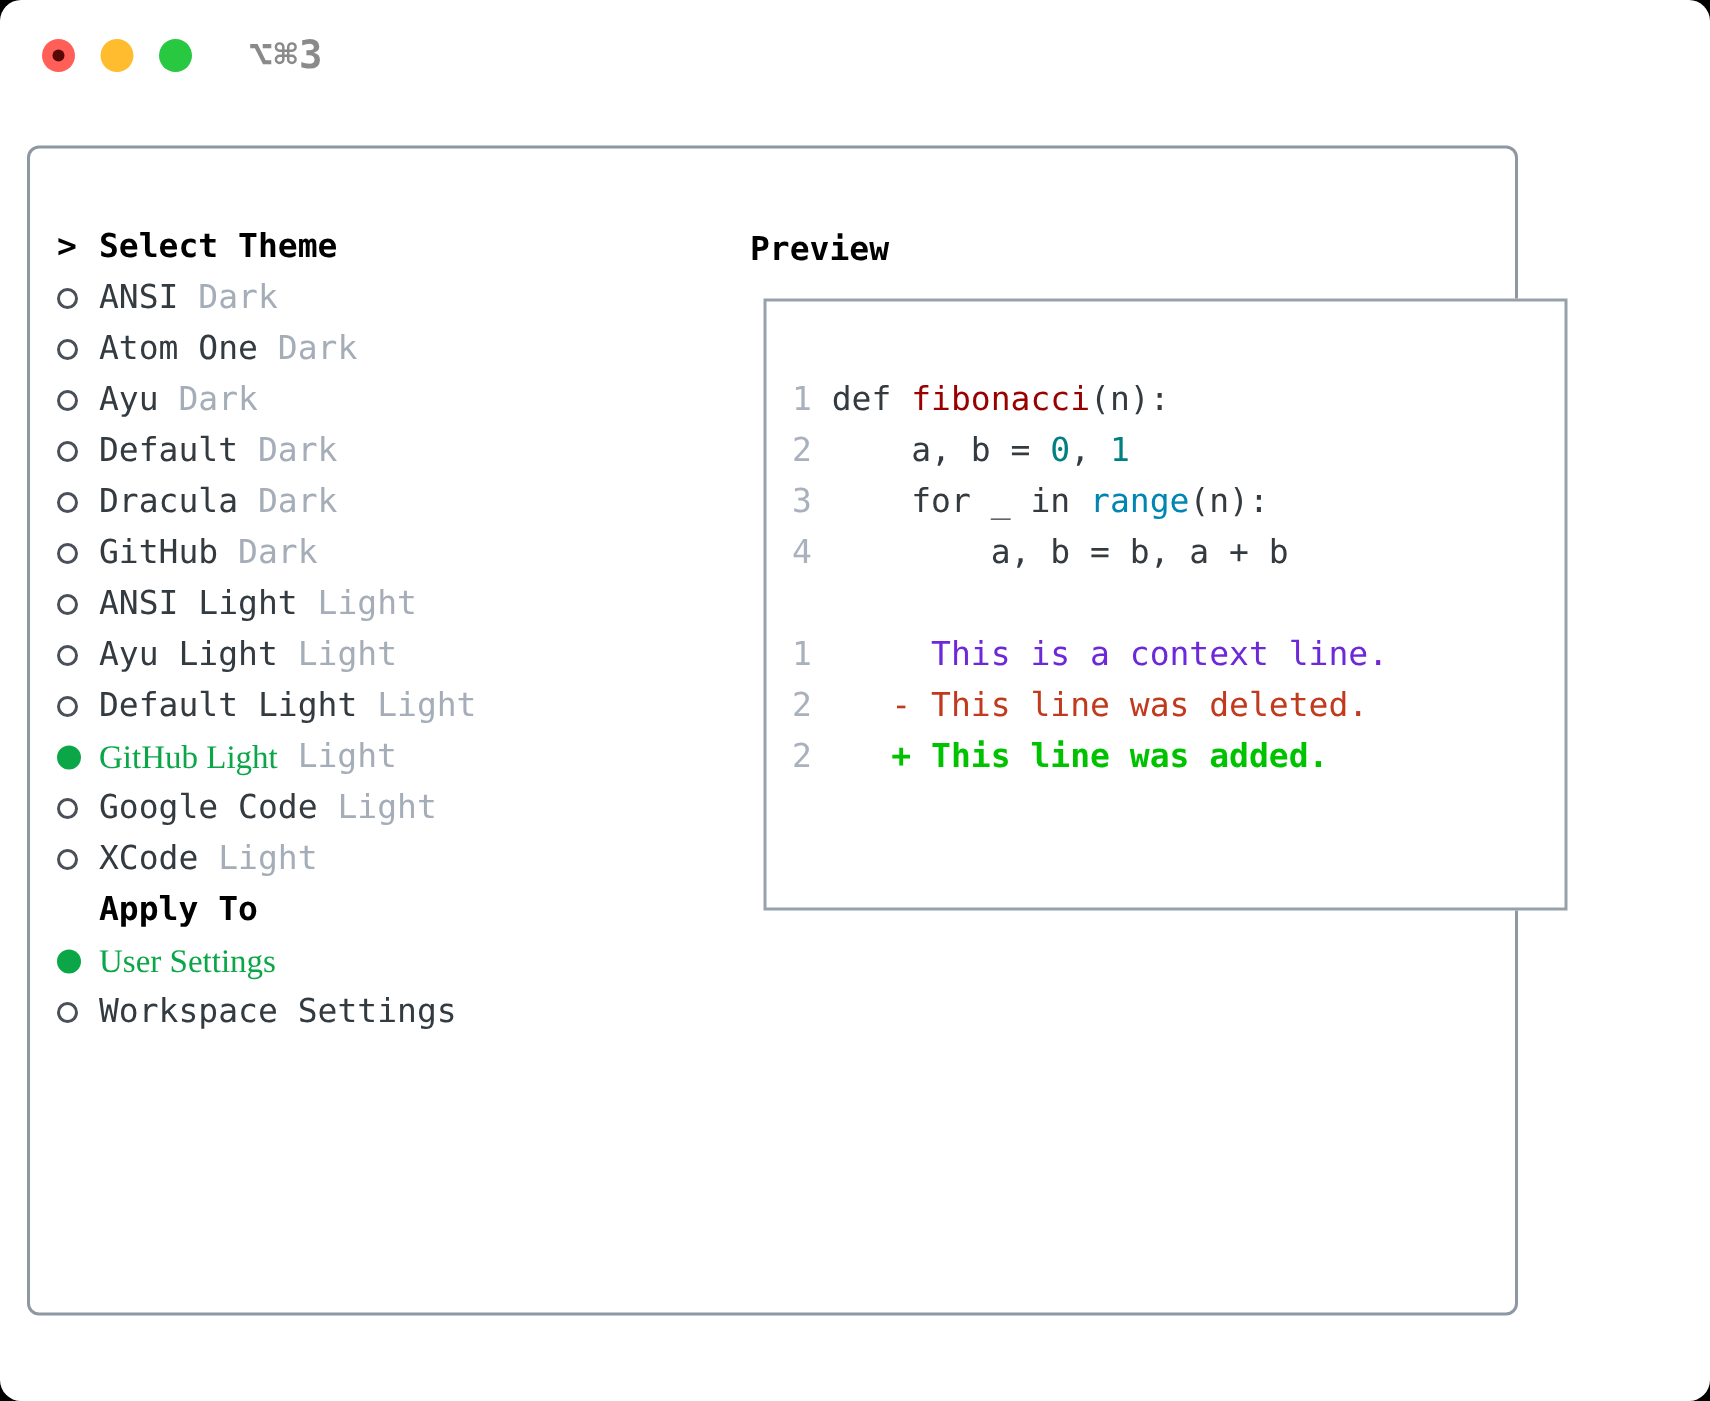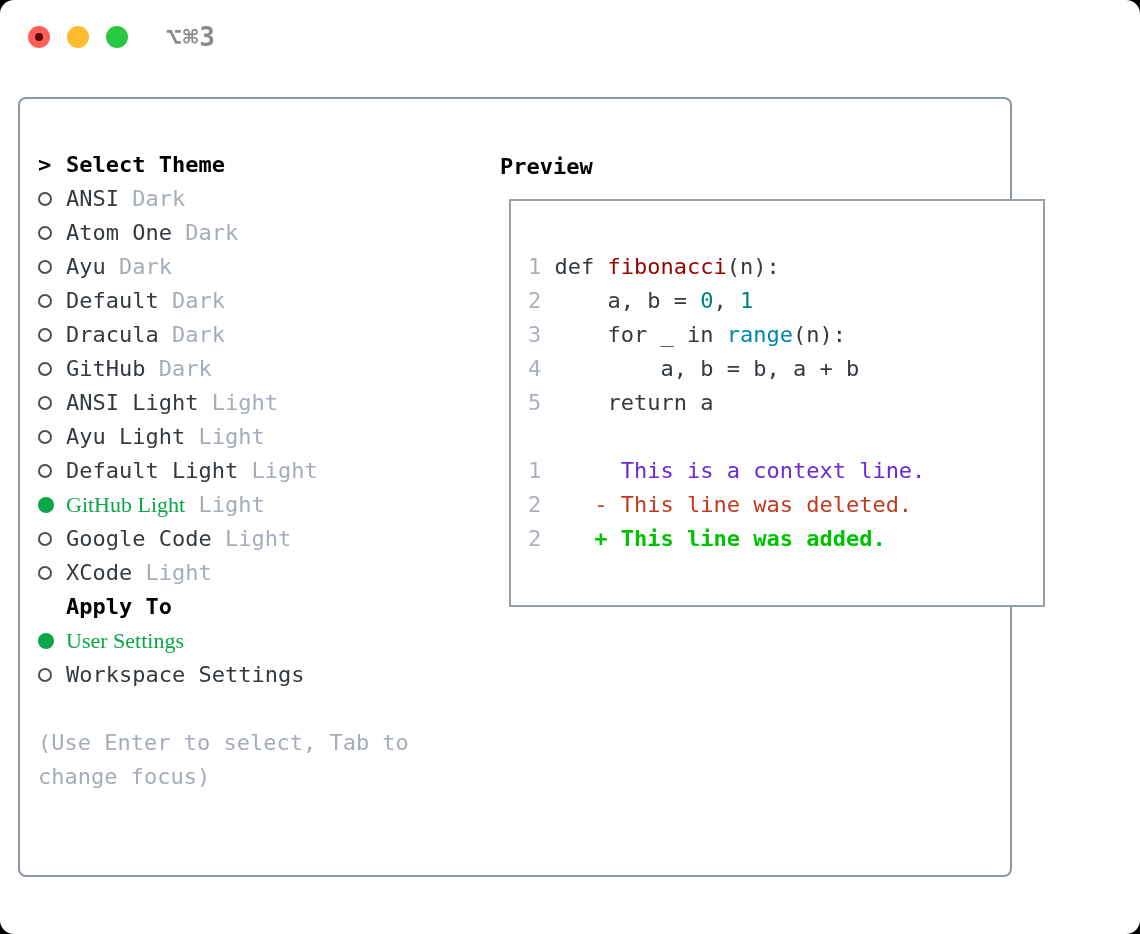--- a/index.html
+++ b/index.html
@@ -116,30 +116,28 @@
       <div class="apply">
         <div class="row hdr-row">
           <span class="hdr" style="font-weight:600">Apply To</span>
         </div>
         <div id="apply-opts">
             <div class="row opt selected"><span class="bullet-col"><span class="dot"></span></span><span class="item-label">User Settings</span></div>
             <div class="row opt"><span class="bullet-col"><span class="ring"></span></span><span class="item-label">Workspace Settings</span></div>
           </div>
       </div>
 
-      <div class="hint">(Use Enter to select, Tab to change focus)</div>
     </div>
 
     <div class="preview-title">Preview</div>
     <div class="preview-box" id="preview-box">
         <div class="codeline"><span class="gutter">1 </span><span class="seg-code">def </span><span class="seg-function">fibonacci</span><span class="seg-code">(n):</span></div>
         <div class="codeline"><span class="gutter">2 </span><span class="seg-code">    a, b = </span><span class="seg-number">0</span><span class="seg-code">, </span><span class="seg-number">1</span></div>
         <div class="codeline"><span class="gutter">3 </span><span class="seg-code">    for _ in </span><span class="seg-builtin">range</span><span class="seg-code">(n):</span></div>
         <div class="codeline"><span class="gutter">4 </span><span class="seg-code">        a, b = b, a + b</span></div>
-        <div class="codeline"><span class="gutter">5 </span><span class="seg-code">    return a</span></div>
         <div class="codeline"><span class="gutter">  </span></div>
         <div class="codeline"><span class="gutter">1 </span><span class="seg-context">     This is a context line.</span></div>
         <div class="codeline"><span class="gutter">2 </span><span class="seg-deleted">   - This line was deleted.</span></div>
         <div class="codeline"><span class="gutter">2 </span><span class="seg-added">   + This line was added.</span></div>
       </div>
 
   </div>
 </div>
 
 </body></html>

